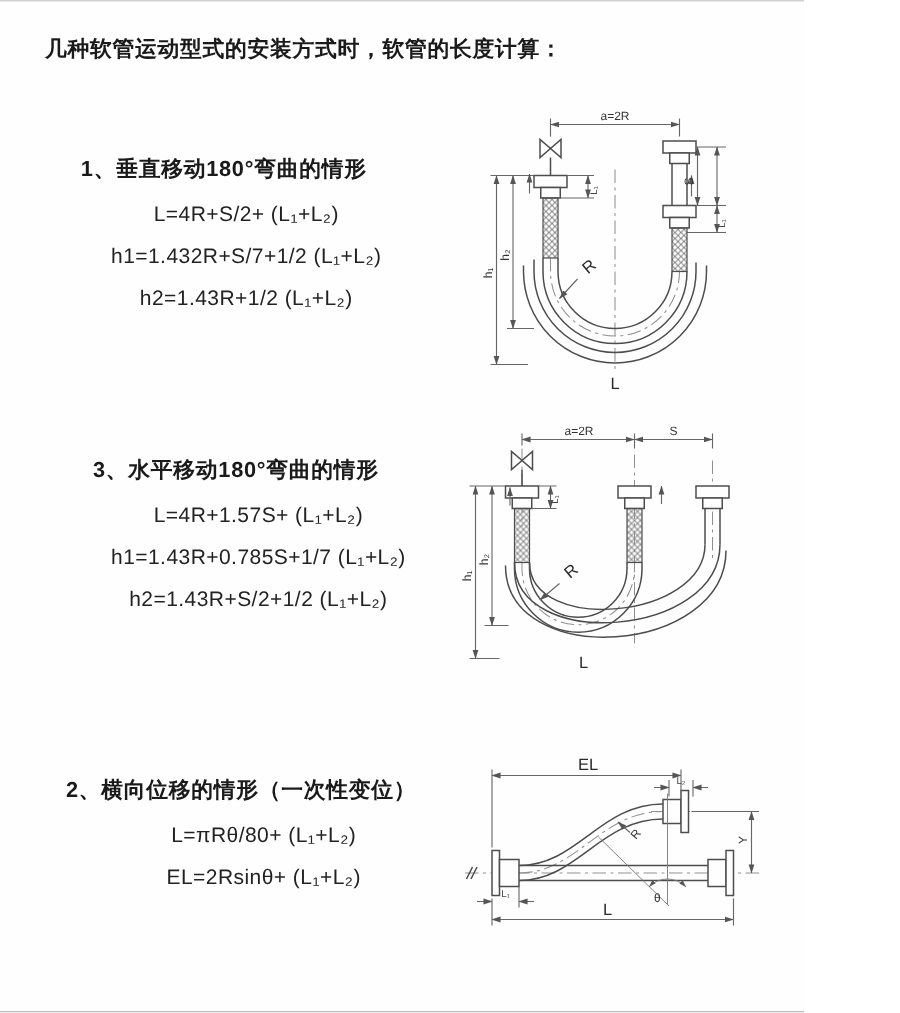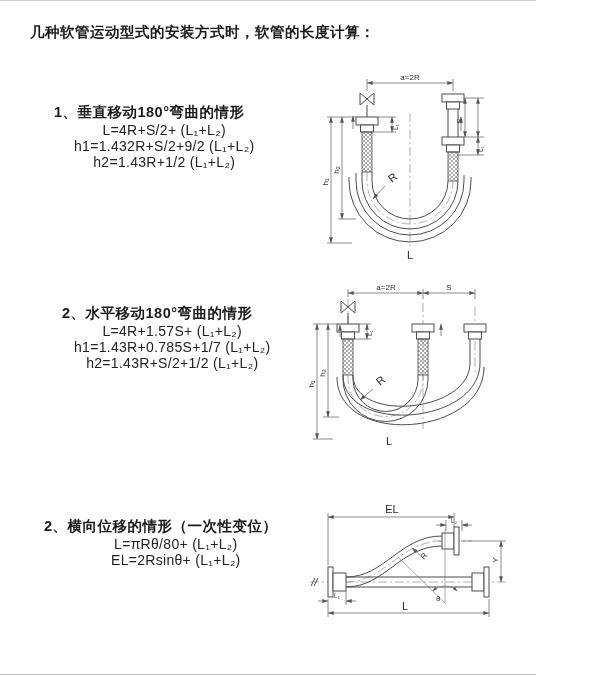--- a/index.html
+++ b/index.html
@@ -1,21 +1,21 @@
 <!DOCTYPE html>
 <html><head>
 <meta charset="utf-8">
 <style>
   html,body{margin:0;padding:0;background:#fff;}
   .page{position:relative;width:536px;height:675px;background:#fefefe;overflow:hidden;
         font-family:"Liberation Sans",sans-serif;border-top:1px solid #cfcfcf;border-bottom:1px solid #bdbdbd;box-sizing:border-box;}
   .doc-title{position:absolute;left:30px;top:22px;font-size:14.5px;font-weight:700;color:#1a1a1a;letter-spacing:.5px;}
   .text-block{position:absolute;left:44px;color:#1a1a1a;text-align:center;}
   .sec-heading{font-size:14.5px;font-weight:700;letter-spacing:.5px;}
-  .formula{font-size:14px;padding-left:30px;letter-spacing:.3px;color:#222;white-space:nowrap;}
+  .formula{font-size:14px;padding-left:30px;margin-top:12px;letter-spacing:.3px;color:#222;white-space:nowrap;}
   .diag{position:absolute;}
   
   .pl{stroke:#4d4d4d;stroke-width:1;fill:none;}
   .fl{stroke:#4d4d4d;stroke-width:1;fill:#fefefe;}
   .cl{stroke:#8f8f8f;stroke-width:.7;fill:none;stroke-dasharray:9 3 2 3;}
   .dm{stroke:#666;stroke-width:.75;fill:none;}
   .cons{stroke:#777;stroke-width:.6;fill:none;}
   .lbl{fill:#333;font-size:8px;font-family:"Liberation Sans",sans-serif;}
   .lbl-big{fill:#2a2a2a;font-size:11px;font-family:"Liberation Sans",sans-serif;}
   .lbl-sm{fill:#444;font-size:6.5px;font-family:"Liberation Sans",sans-serif;}
@@ -23,26 +23,26 @@
 </head>
 <body>
 
 <div class="page">
 
   <div class="doc-title">几种软管运动型式的安装方式时，软管的长度计算：</div>
 
   <div class="text-block" style="top:102px;">
     <div class="sec-heading">1、垂直移动180°弯曲的情形</div>
     <div class="formula">L=4R+S/2+ (L₁+L₂)</div>
-    <div class="formula">h1=1.432R+S/2+9/2 (L₁+L₂)</div>
+    <div class="formula">h1=1.432R+S/7+1/2 (L₁+L₂)</div>
     <div class="formula">h2=1.43R+1/2 (L₁+L₂)</div>
   </div>
 
   <div class="text-block" style="top:303px;">
-    <div class="sec-heading">2、水平移动180°弯曲的情形</div>
+    <div class="sec-heading">3、水平移动180°弯曲的情形</div>
     <div class="formula">L=4R+1.57S+ (L₁+L₂)</div>
     <div class="formula">h1=1.43R+0.785S+1/7 (L₁+L₂)</div>
     <div class="formula">h2=1.43R+S/2+1/2 (L₁+L₂)</div>
   </div>
 
   <div class="text-block" style="top:516px;">
     <div class="sec-heading">2、横向位移的情形（一次性变位）</div>
     <div class="formula">L=πRθ/80+ (L₁+L₂)</div>
     <div class="formula">EL=2Rsinθ+ (L₁+L₂)</div>
   </div>

